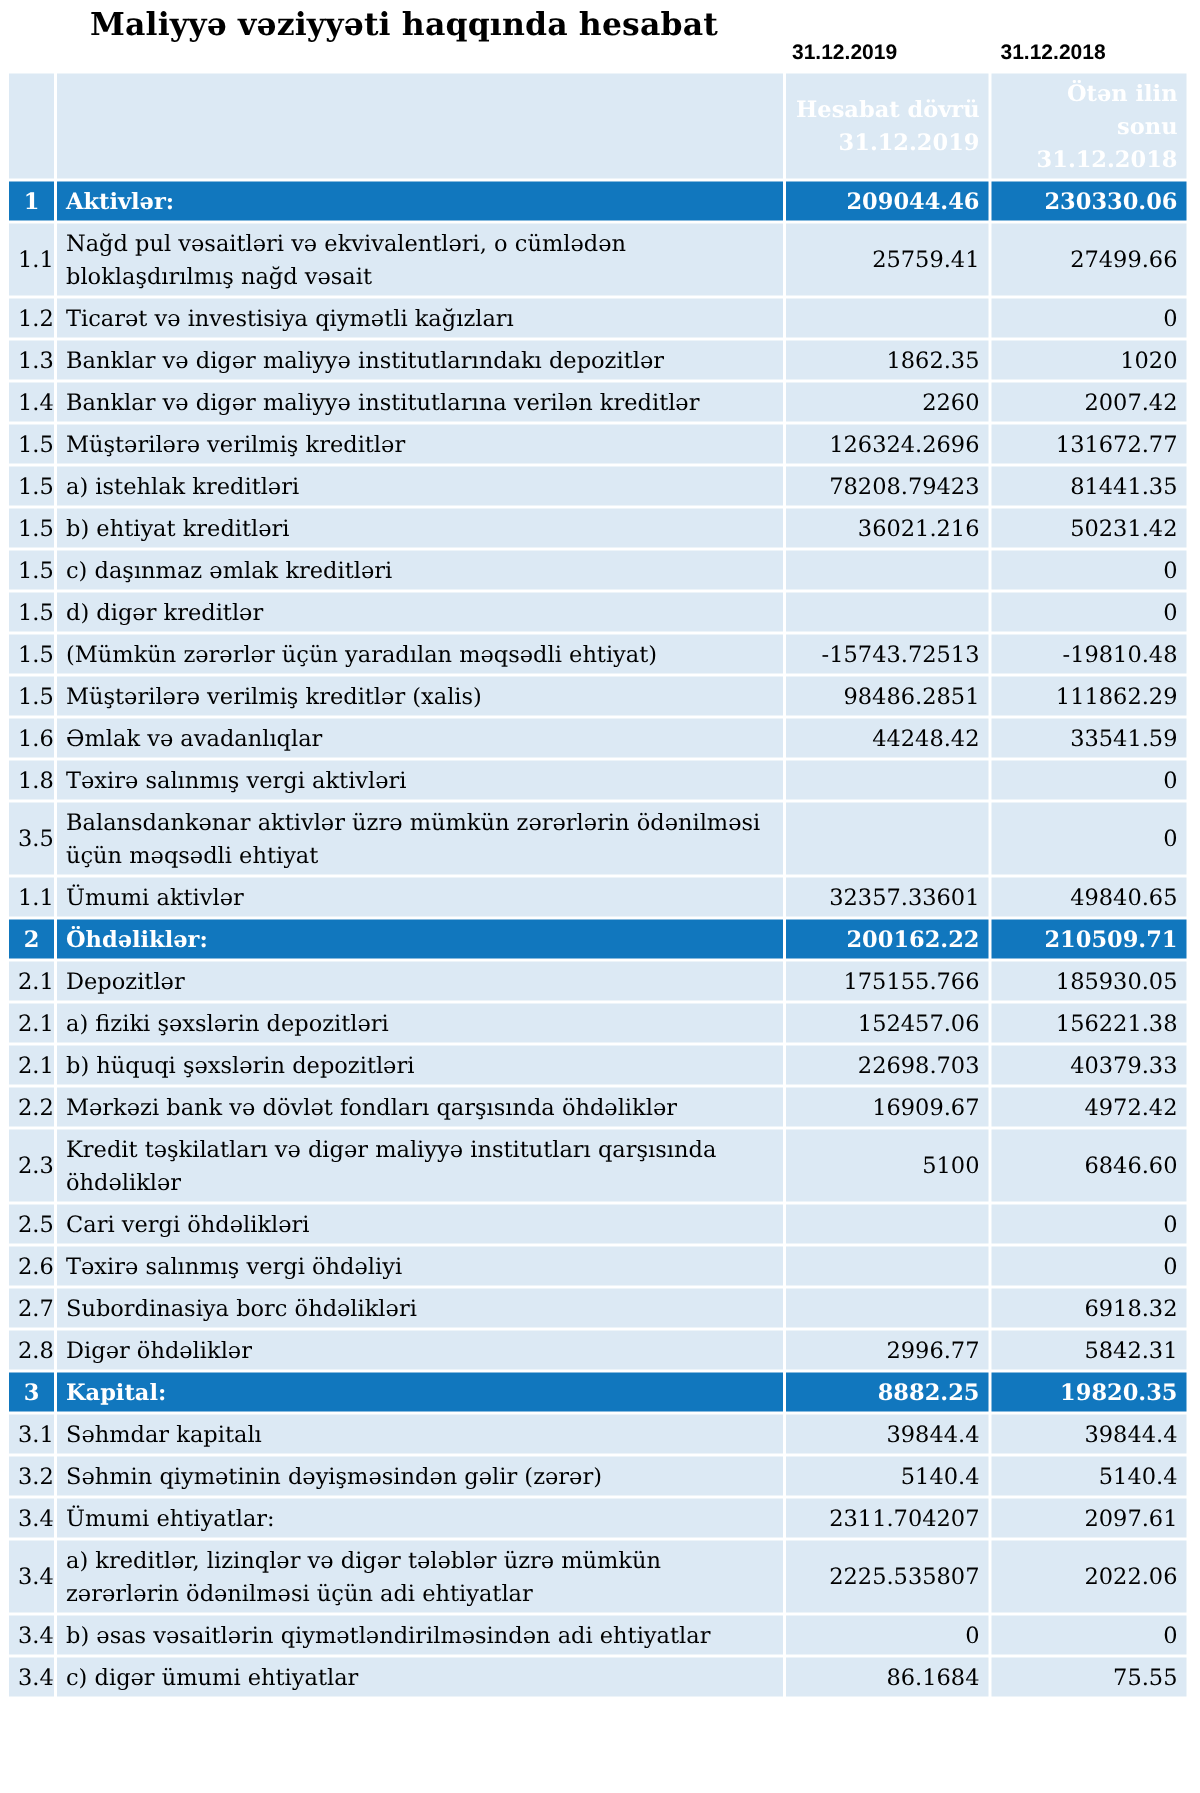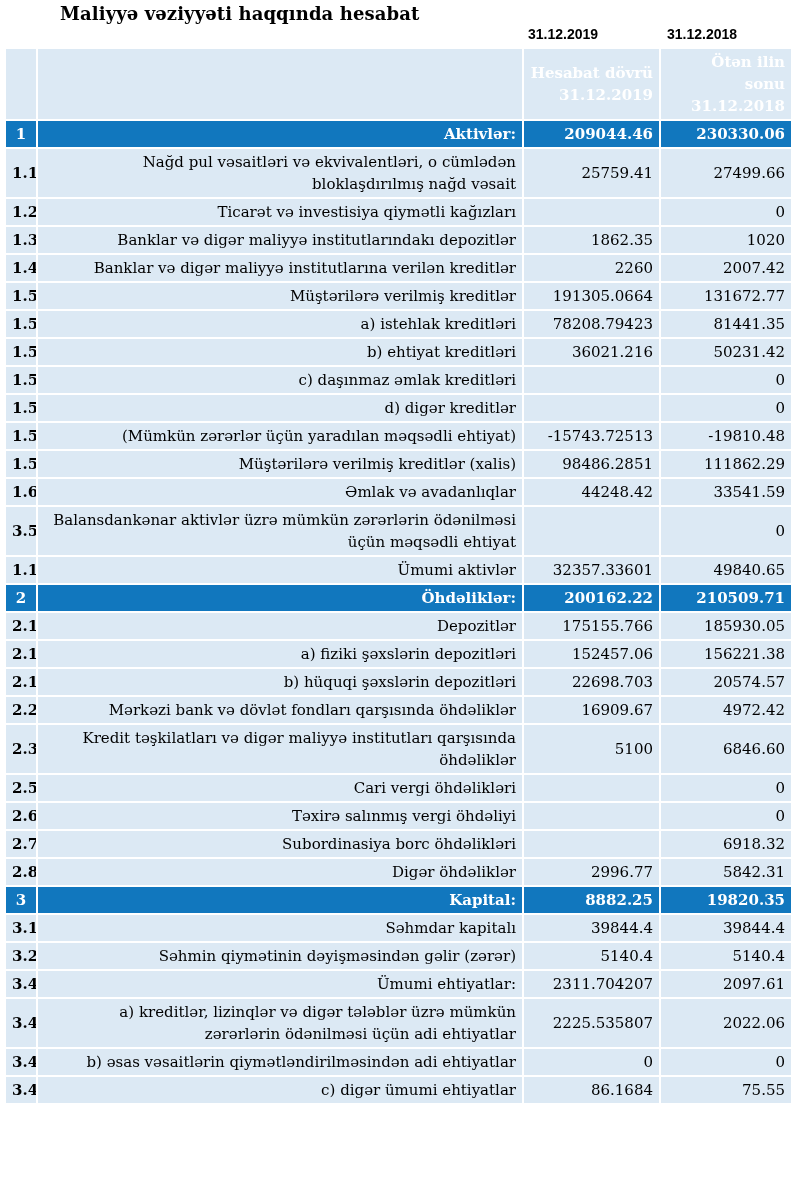--- a/index.html
+++ b/index.html
@@ -6,21 +6,21 @@
   body {
     width: 800px; height: 1195px;
     background: #ffffff;
     font-family: "DejaVu Serif", "Liberation Serif", serif;
     color: #000000;
     position: relative;
     overflow: hidden;
   }
   .title {
     position: absolute; left: 60px; top: 3px;
-    font-size: 18px; font-weight: bold; margin: 0;
+    font-size: 21px; font-weight: bold; margin: 0;
     letter-spacing: 0.1px;
   }
   .top-dates { position: absolute; top: 26px; left: 0; width: 800px; height: 20px; }
   .top-dates span {
     position: absolute;
     font-family: "Liberation Sans", sans-serif;
     font-size: 14px; font-weight: 600; color: #000000;
   }
   .top-dates .d1 { left: 528px; }
   .top-dates .d2 { left: 667px; }
@@ -39,22 +39,22 @@
     overflow: hidden;
   }
   
   thead th {
     background: var(--blue, #1177be);
     color: #ffffff; font-weight: bold;
     text-align: right; vertical-align: middle;
     padding-top: 3px; padding-bottom: 3px;
   }
   
-  .c-num { text-align: center; font-weight: bold; padding-left: 1px; padding-right: 1px; }
-  .c-lab { text-align: right; padding-left: 5px; padding-right: 4px; }
+  .c-num { text-align: center; font-weight: normal; padding-left: 1px; padding-right: 1px; }
+  .c-lab { text-align: left; padding-left: 5px; padding-right: 4px; }
   .c-val { text-align: right; padding-right: 6px; }
   
   tr.section td {
     background: var(--blue, #1177be);
     color: #ffffff; font-weight: bold;
   }
 </style>
 </head>
 <body style="--blue: #1177be; --row-bg: #dce9f4;">
 
@@ -115,21 +115,21 @@
         </tr>
         <tr>
           <td class="c-num">1.4</td>
           <td class="c-lab">Banklar və digər maliyyə institutlarına verilən kreditlər</td>
           <td class="c-val">2260</td>
           <td class="c-val">2007.42</td>
         </tr>
         <tr>
           <td class="c-num">1.5</td>
           <td class="c-lab">Müştərilərə verilmiş kreditlər</td>
-          <td class="c-val">191305.0664</td>
+          <td class="c-val">126324.2696</td>
           <td class="c-val">131672.77</td>
         </tr>
         <tr>
           <td class="c-num">1.5.1</td>
           <td class="c-lab">a) istehlak kreditləri</td>
           <td class="c-val">78208.79423</td>
           <td class="c-val">81441.35</td>
         </tr>
         <tr>
           <td class="c-num">1.5.2</td>
@@ -159,20 +159,26 @@
           <td class="c-num">1.5.3</td>
           <td class="c-lab">Müştərilərə verilmiş kreditlər (xalis)</td>
           <td class="c-val">98486.2851</td>
           <td class="c-val">111862.29</td>
         </tr>
         <tr>
           <td class="c-num">1.6</td>
           <td class="c-lab">Əmlak və avadanlıqlar</td>
           <td class="c-val">44248.42</td>
           <td class="c-val">33541.59</td>
+        </tr>
+        <tr>
+          <td class="c-num">1.8</td>
+          <td class="c-lab">Təxirə salınmış vergi aktivləri</td>
+          <td class="c-val"></td>
+          <td class="c-val">0</td>
         </tr>
         <tr>
           <td class="c-num">3.5</td>
           <td class="c-lab">Balansdankənar aktivlər üzrə mümkün zərərlərin ödənilməsi üçün məqsədli ehtiyat</td>
           <td class="c-val"></td>
           <td class="c-val">0</td>
         </tr>
         <tr>
           <td class="c-num">1.10</td>
           <td class="c-lab">Ümumi aktivlər</td>
@@ -194,21 +200,21 @@
         <tr>
           <td class="c-num">2.1.1</td>
           <td class="c-lab">a) fiziki şəxslərin depozitləri</td>
           <td class="c-val">152457.06</td>
           <td class="c-val">156221.38</td>
         </tr>
         <tr>
           <td class="c-num">2.1.2</td>
           <td class="c-lab">b) hüquqi şəxslərin depozitləri</td>
           <td class="c-val">22698.703</td>
-          <td class="c-val">20574.57</td>
+          <td class="c-val">40379.33</td>
         </tr>
         <tr>
           <td class="c-num">2.2</td>
           <td class="c-lab">Mərkəzi bank və dövlət fondları qarşısında öhdəliklər</td>
           <td class="c-val">16909.67</td>
           <td class="c-val">4972.42</td>
         </tr>
         <tr>
           <td class="c-num">2.3</td>
           <td class="c-lab">Kredit təşkilatları və digər maliyyə institutları qarşısında öhdəliklər</td>

